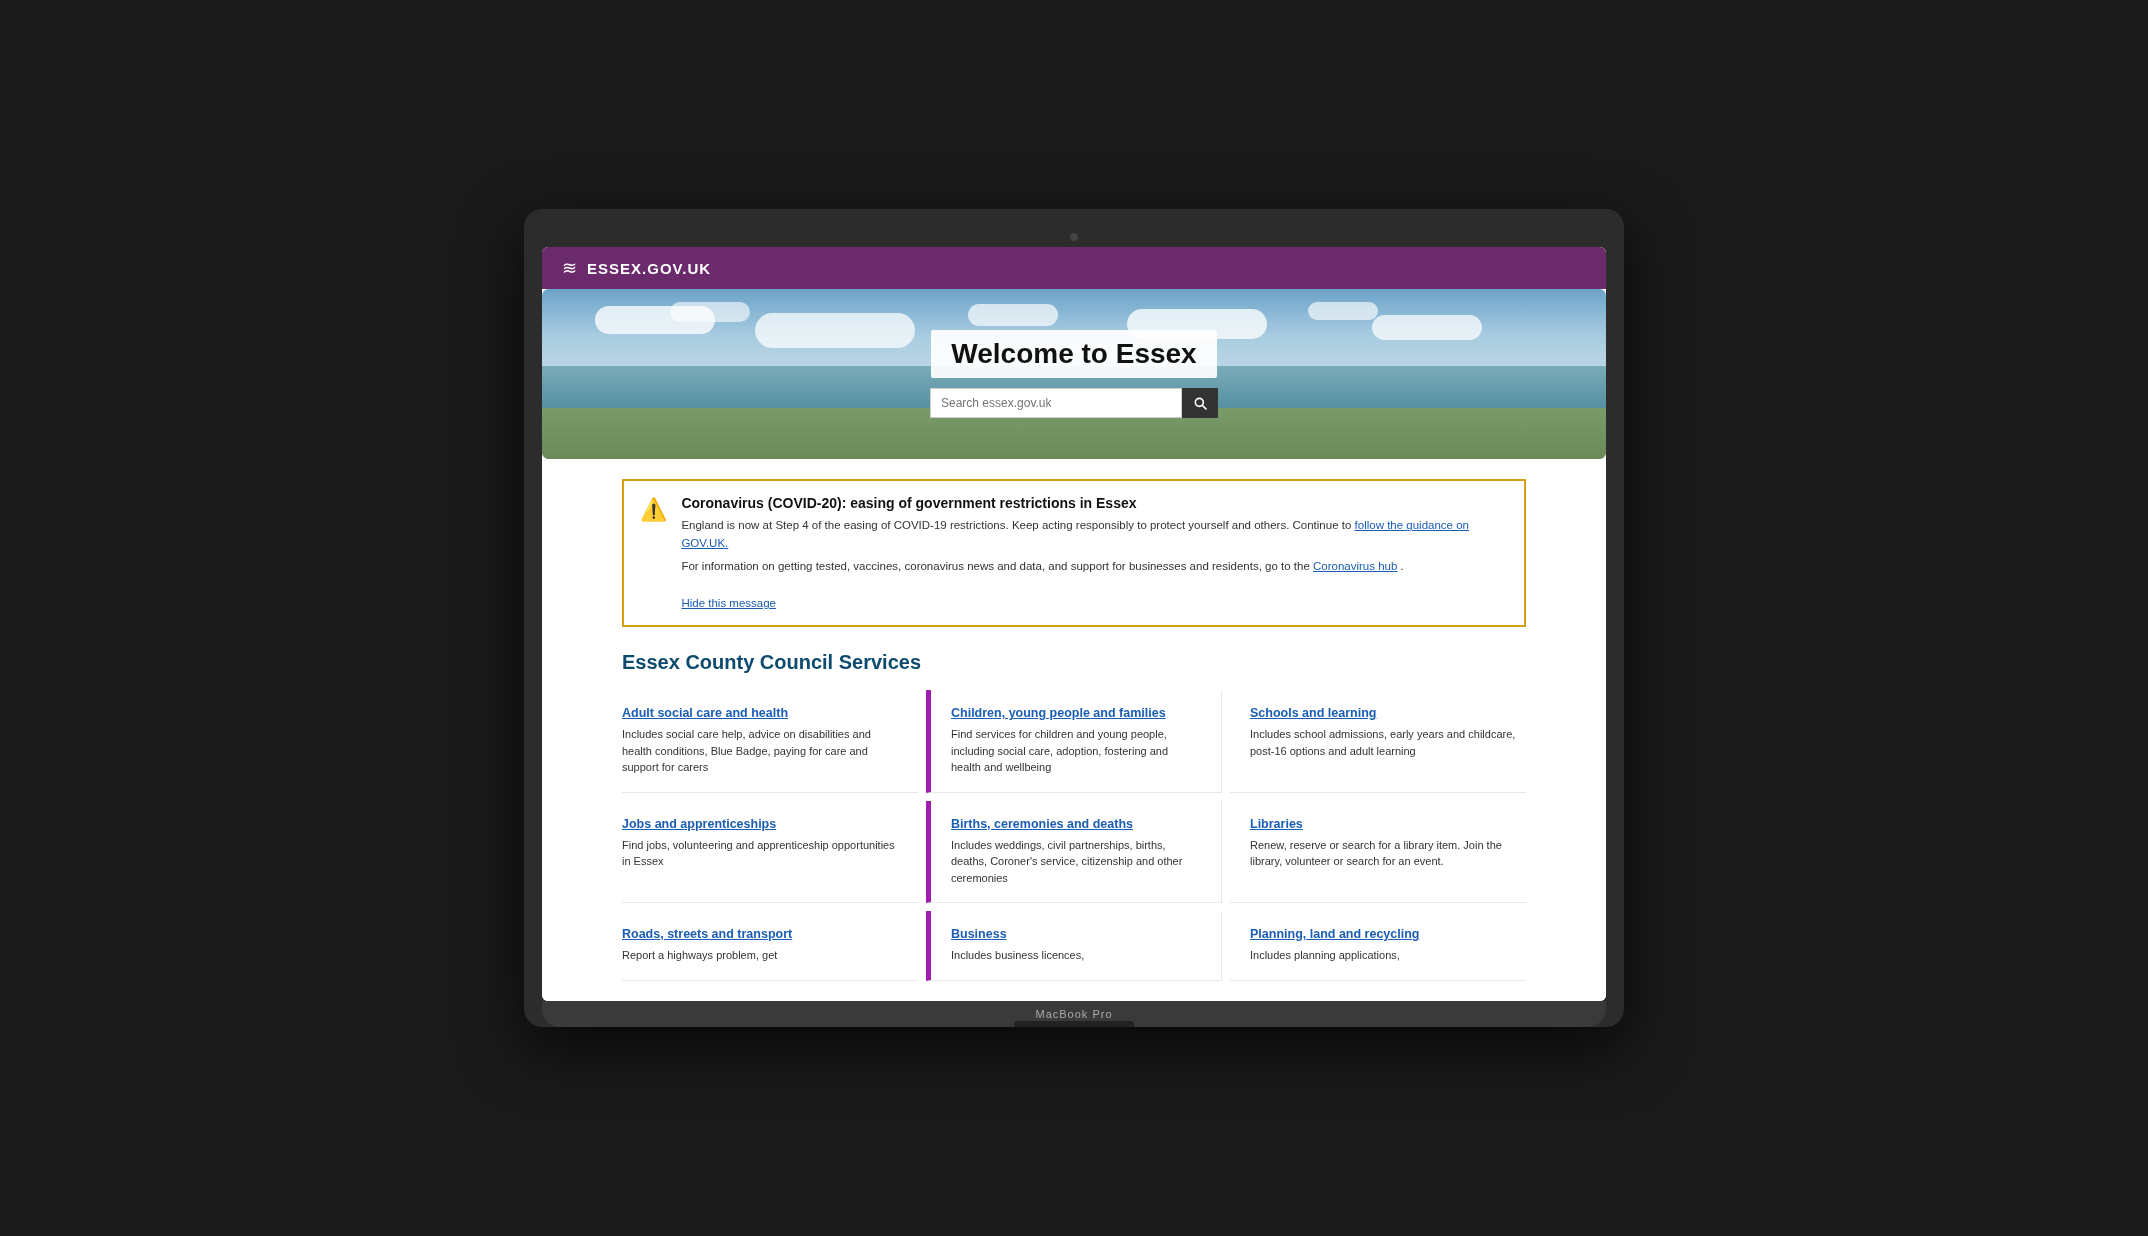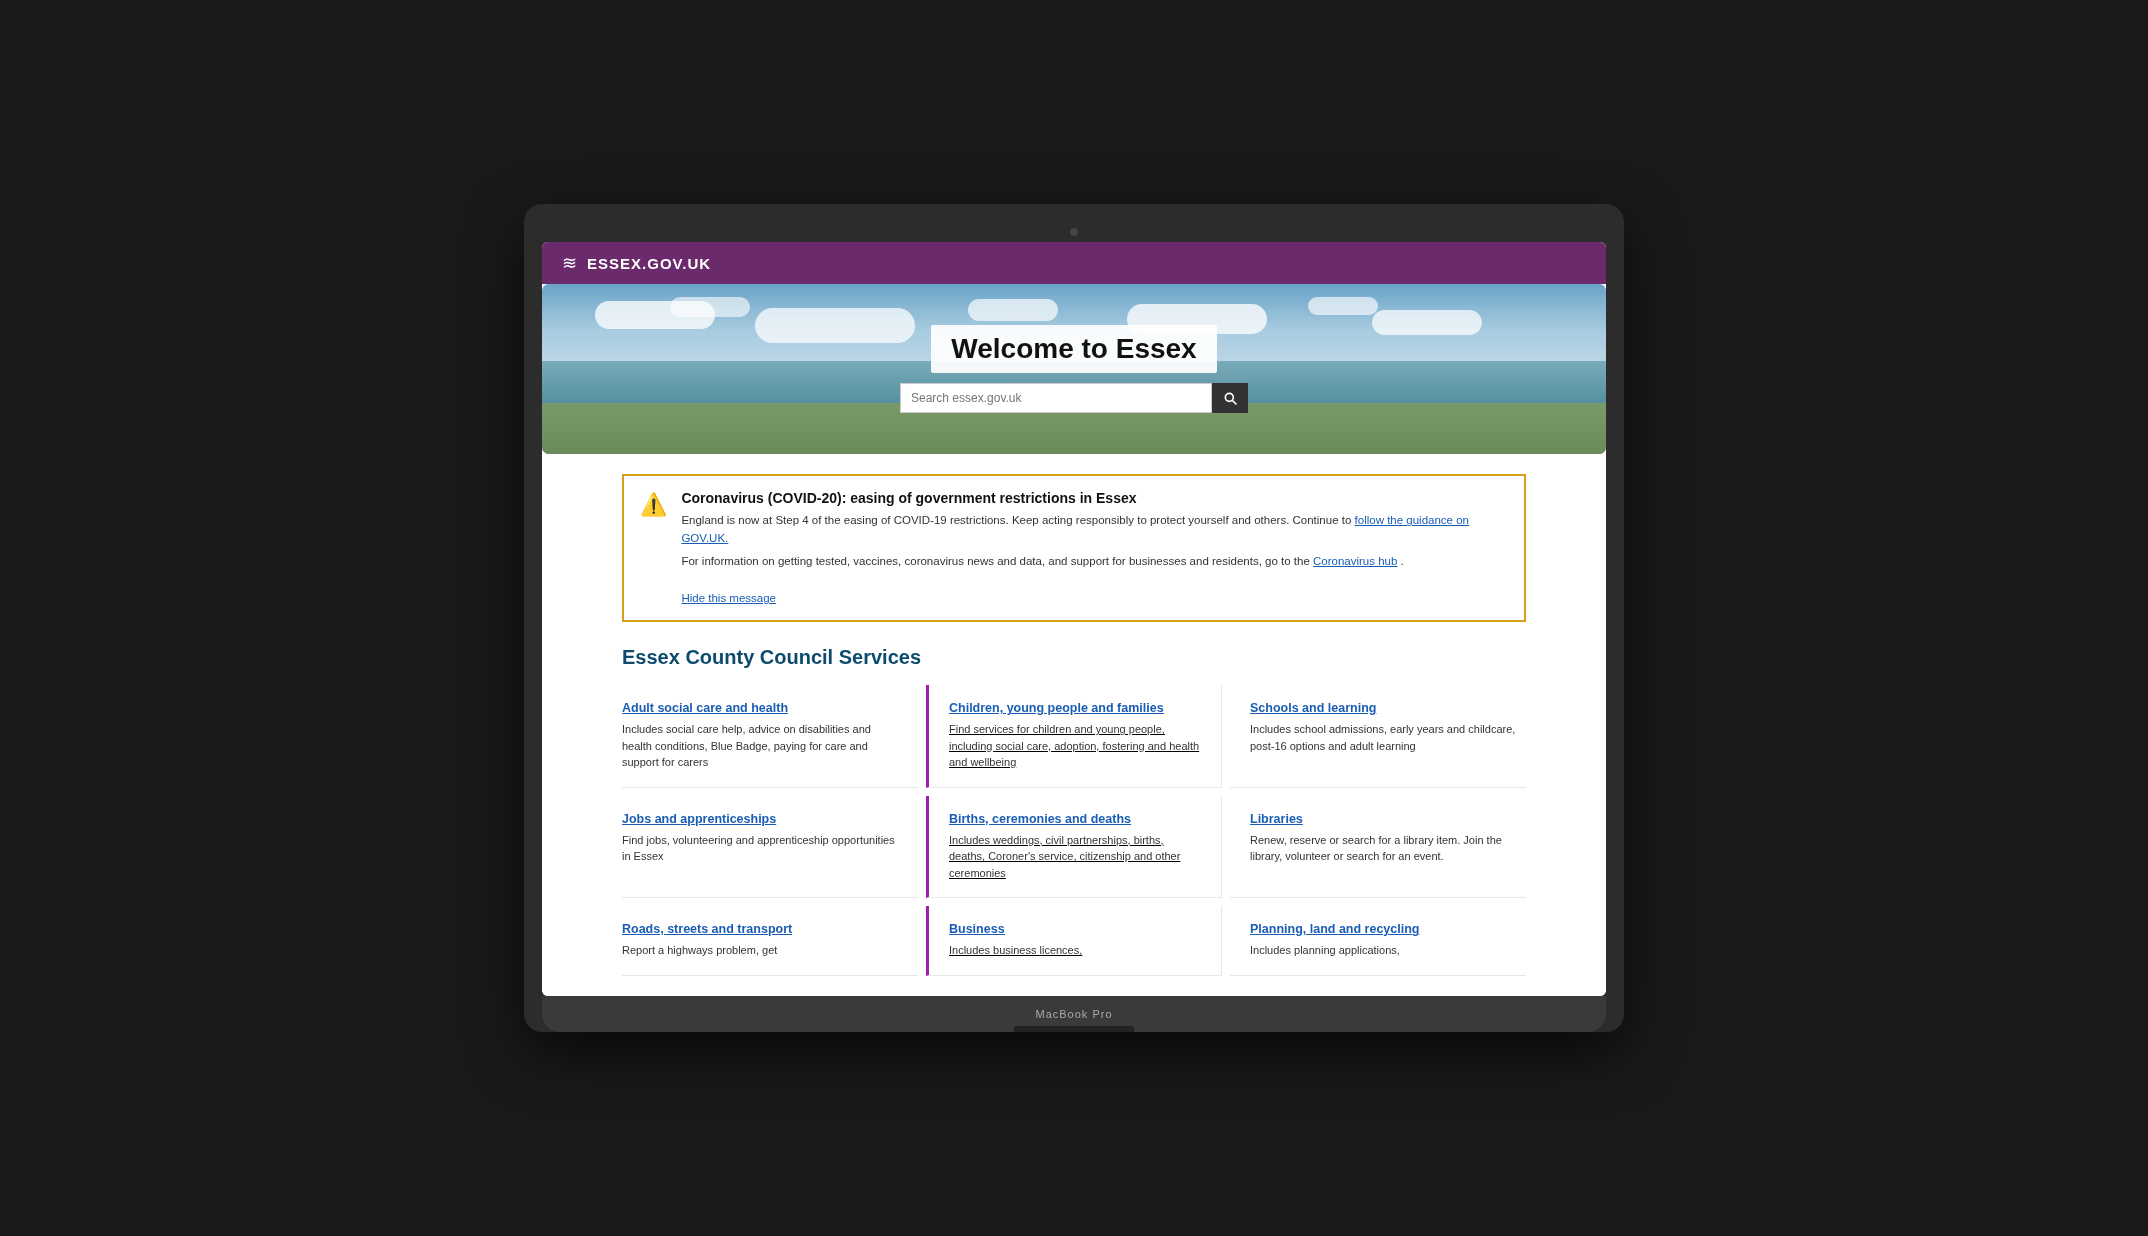--- a/index.html
+++ b/index.html
@@ -36,21 +36,21 @@
     }
     .camera-dot {
       width: 8px;
       height: 8px;
       background: #444;
       border-radius: 50%;
     }
 
     .laptop-base {
       background: #3a3a3a;
-      height: 36px;
+      height: 26px;
       border-radius: 0 0 18px 18px;
       position: relative;
       display: flex;
       align-items: center;
       justify-content: center;
     }
     .laptop-label {
       color: #aaa;
       font-size: 11px;
       letter-spacing: 1px;
@@ -147,21 +147,21 @@
     .hero-title {
       font-size: 28px;
       font-weight: bold;
       color: #111;
     }
     .search-bar {
       display: flex;
       align-items: center;
     }
     .search-input {
-      width: 312px;
+      width: 252px;
       padding: 7px 10px;
       border: 1px solid #ccc;
       font-size: 12px;
       outline: none;
     }
     .search-btn {
       background: #333;
       border: none;
       padding: 7px 10px;
       cursor: pointer;
@@ -237,23 +237,22 @@
       gap: 8px;
     }
 
     .service-card {
       padding: 16px 20px 16px 0;
       border-bottom: 1px solid #e8e8e8;
     }
     .service-card:nth-child(3n+2) {
       padding-left: 20px;
       padding-right: 20px;
-      border-left: 3px solid #a21caf;
+      border-left: 5px solid #a21caf;
       border-right: 1px solid #e8e8e8;
-      text-decoration: underline;
     }
     .service-card:nth-child(3n+3) {
       padding-left: 20px;
       padding-right: 0;
     }
 
     .service-link {
       color: #1a5db5;
       font-size: 12.5px;
       font-weight: bold;

